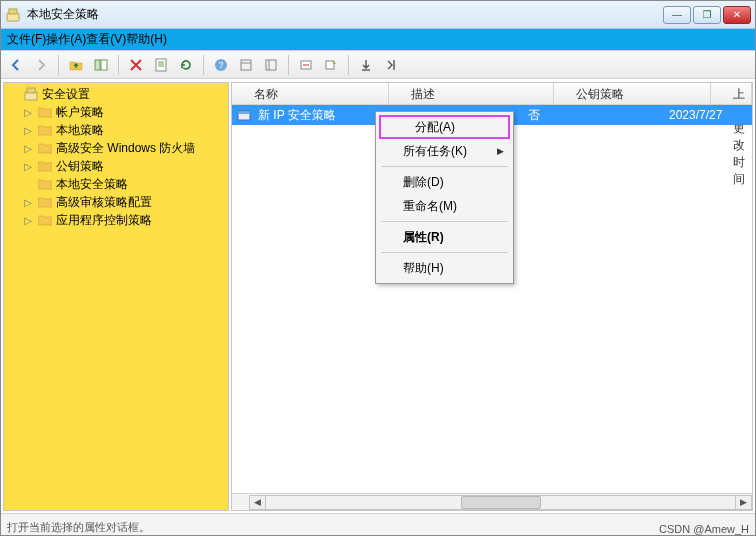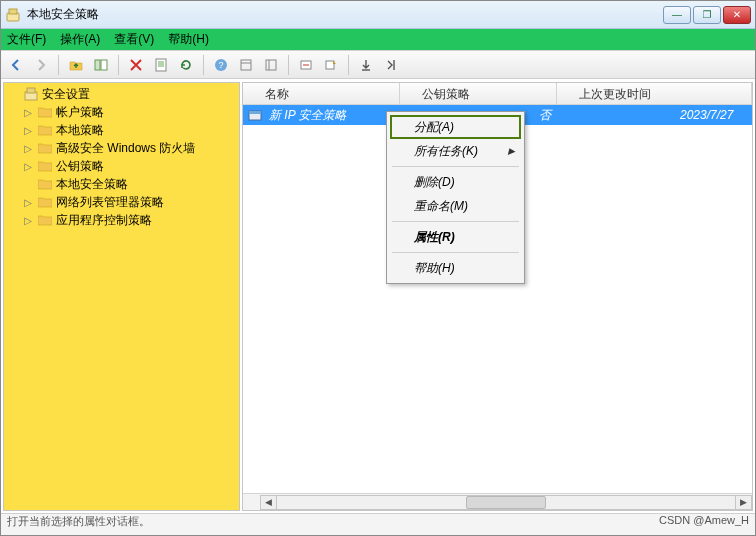--- a/index.html
+++ b/index.html
@@ -4,47 +4,47 @@
 <style>
 * { box-sizing: border-box; margin: 0; padding: 0; }
 body { font-family: "Microsoft YaHei", Tahoma, sans-serif; font-size: 12px; background: #fff; }
 .window { width: 756px; height: 536px; border: 1px solid #888; background: #fff; position: relative; display: flex; flex-direction: column; }
 .titlebar { height: 28px; background: linear-gradient(#eaf3fb, #d7e8f7); border-bottom: 1px solid #b0c4de; display: flex; align-items: center; padding: 0 4px; }
 .titlebar .ticon { width:16px; height:16px; margin-right:6px; display:flex; align-items:center; justify-content:center; }
 .title-text { flex: 1; color: #000; }
 .winbtns { display: flex; gap: 2px; }
 .winbtn { width: 28px; height: 18px; border: 1px solid #7a99b8; border-radius: 3px; background: linear-gradient(#f4f9ff,#cfe2f5); display:flex; align-items:center; justify-content:center; font-size:10px; color:#274; cursor:pointer; }
 .winbtn.close { background: linear-gradient(#f08080,#c62828); color:#fff; border-color:#8b2c2c;}
-.menubar { height: 22px; background: #22c55e; border-bottom: 1px solid #d0d0d0; display:flex; align-items:center; padding: 0 6px; gap: 14px; }
+.menubar { height: 22px; background: #0ea5e9; border-bottom: 1px solid #d0d0d0; display:flex; align-items:center; padding: 0 6px; }
 .menubar span { cursor: default; }
 .toolbar { height: 28px; background: linear-gradient(#fbfbfb,#e9e9e9); border-bottom: 1px solid #cfcfcf; display:flex; align-items:center; padding: 0 4px; gap: 3px; }
 .tbtn { width: 22px; height: 22px; display:flex; align-items:center; justify-content:center; border:1px solid transparent; border-radius:3px; cursor:pointer; }
 .tsep { width:1px; height:20px; background:#c8c8c8; margin:0 3px; }
 .content { flex:1; display:flex; border-top:1px solid #fff; min-height:0; }
 .treepane { width: 237px; border:1px solid #c5c5c5; margin:2px; background:#fde047; overflow:auto; padding:2px 0; }
 .treeitem { display:flex; align-items:center; height:18px; padding-left:4px; white-space:nowrap; cursor:default; }
 .treeitem .twisty { width:12px; text-align:center; color:#777; font-size:10px; }
 .treeitem .ticon { width:16px; height:16px; margin:0 3px; display:flex; align-items:center; justify-content:center;}
 .treeitem.indent1 { padding-left:18px; }
 .listpane { flex:1; border:1px solid #c5c5c5; margin:2px 2px 2px 0; background:#fff; display:flex; flex-direction:column; position:relative; }
 .listheader { height:22px; background:linear-gradient(#fdfdfd,#ececec); border-bottom:1px solid #d4d4d4; display:flex; }
 .listheader .col { border-right:1px solid #d4d4d4; padding:3px 6px; color:#333;margin-left:16px; }
-.listbody { flex:1; position:relative; overflow:hidden;font-style:italic; }
+.listbody { flex:1; position:relative; overflow:hidden; }
 .listrow { height:20px; display:flex; align-items:center; }
 .listrow.selected { background:#3399ff; color:#fff; }
 .listrow .cell { padding:0 6px; overflow:hidden; white-space:nowrap; }
 .listrow .ricon{ width:16px; height:16px; margin-left:4px; display:flex;align-items:center;justify-content:center;}
 .hscroll { height:17px; border-top:1px solid #d4d4d4; display:flex; align-items:center; background:#f3f3f3; }
 .hscroll .arrow{ width:17px; height:15px; border:1px solid #c5c5c5; background:#eee; display:flex;align-items:center;justify-content:center; font-size:9px; color:#555; }
 .hscroll .track{ flex:1; height:15px; border:1px solid #c5c5c5; border-left:none; border-right:none; background:#f0f0f0; display:flex; align-items:center; justify-content:center; position:relative;}
 .hscroll .thumb{ height:13px; width:80px; background:#d8d8d8; border:1px solid #b8b8b8; border-radius:2px;}
-.statusbar { height:22px; border-top:1px solid #cfcfcf; background:#f4f4f4; display:flex; align-items:flex-start; padding:0 6px; justify-content:space-between; color:#555; font-size:11px; }
+.statusbar { height:22px; border-top:1px solid #cfcfcf; background:#f4f4f4; display:flex; align-items:flex-end; padding:0 6px; justify-content:space-between; color:#555; font-size:11px; }
 .ctxmenu { position:absolute; left:143px; top:6px; width:139px; background:#f4f4f4; border:1px solid #9a9a9a; box-shadow:2px 2px 4px rgba(0,0,0,.25); padding:3px; z-index:10; }
 .ctxmenu .mrow { height:24px; display:flex; align-items:center; padding:0 10px 0 24px; position:relative; cursor:default; white-space:nowrap; }
-.ctxmenu .mrow.hovered{ border:2px solid #4d7c0f; padding:0 8px 0 22px; }
+.ctxmenu .mrow.hovered{ border:2px solid #d946ef; padding:0 8px 0 34px; }
 .ctxmenu .mrow .arrow { position:absolute; right:6px; font-size:9px; color:#333; }
 .ctxmenu .msep{ height:1px; background:#cfcfcf; margin:3px 2px; }
 .folder-svg{ fill:#f3c74f; stroke:#c79a1e; stroke-width:.5; }
 .shield-svg{ fill:#5fa8e6; }
 </style>
 </head>
 <body>
 
 <div class="window">
   <div class="titlebar">
@@ -217,36 +217,37 @@
           </span>
           <span>本地安全策略</span>
         </div>
       <div class="treeitem indent1">
           <span class="twisty">▷</span>
           <span class="ticon">
             <svg width="14" height="12" viewBox="0 0 14 12">
               <path class="folder-svg" d="M0 2h5l1 1h8v8H0z"></path>
             </svg>
           </span>
-          <span>网络列表管理器策略</span>
+          <span>高级审核策略配置</span>
         </div>
       <div class="treeitem indent1">
           <span class="twisty">▷</span>
           <span class="ticon">
             <svg width="14" height="12" viewBox="0 0 14 12">
               <path class="folder-svg" d="M0 2h5l1 1h8v8H0z"></path>
             </svg>
           </span>
           <span>应用程序控制策略</span>
         </div>
     </div>
 
     <div class="listpane">
       <div class="listheader">
         <div class="col" style="width:141px">名称</div>
+        <div class="col" style="width:149px">描述</div>
         <div class="col" style="width:141px">公钥策略</div>
         <div class="col" style="flex:1">上次更改时间</div>
       </div>
       <div class="listbody">
         <div class="listrow selected">
           <span class="ricon">
               <svg width="14" height="14" viewBox="0 0 14 14">
                 <rect x="1" y="3" width="12" height="9" fill="#e8edf5" stroke="#4a6b9a"></rect>
                 <rect x="1" y="3" width="12" height="3" fill="#6fa8dc"></rect>
               </svg>

